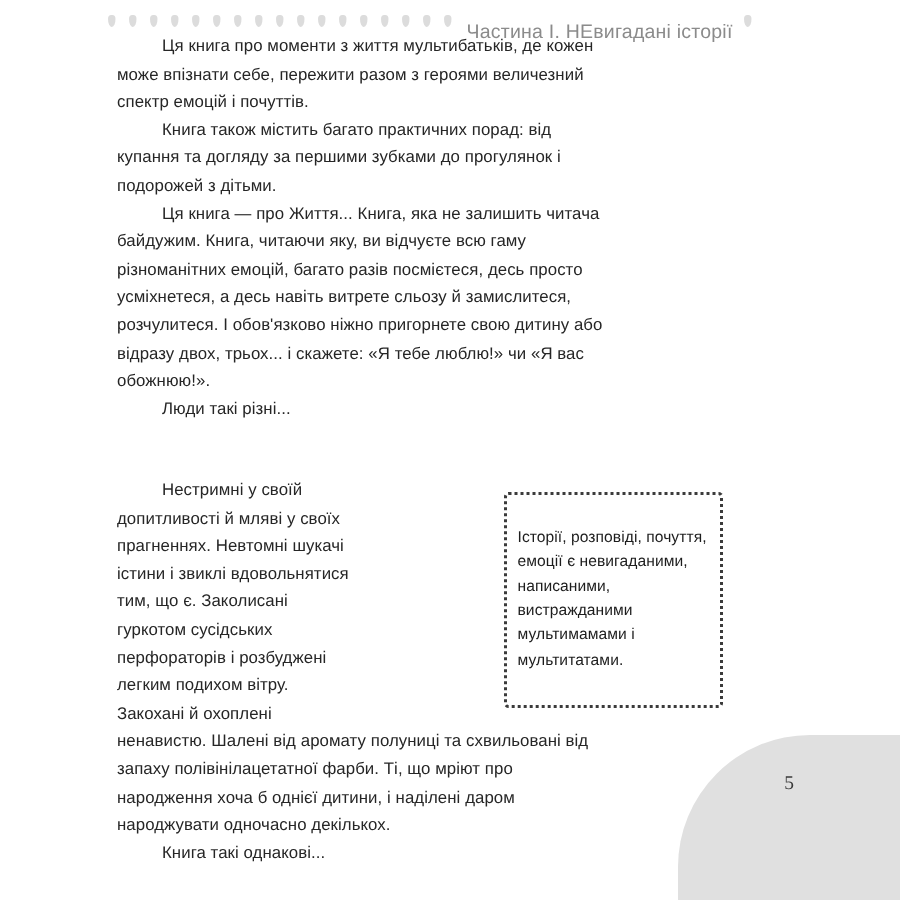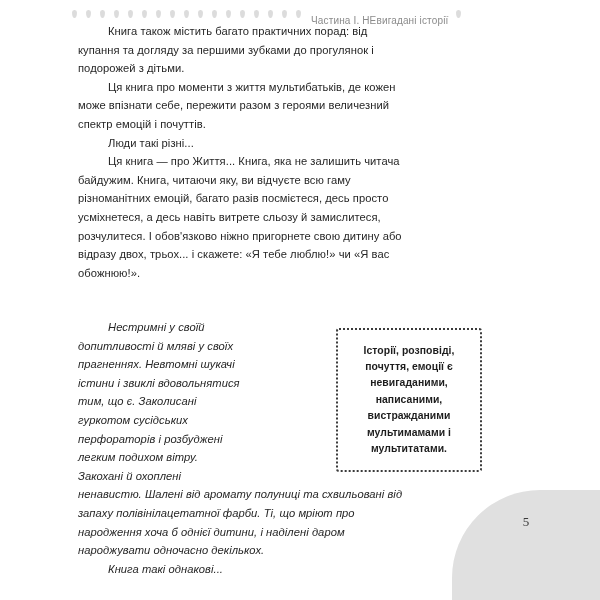--- a/index.html
+++ b/index.html
@@ -40,21 +40,21 @@
     background: #dcdcdc;
     border-radius: 60% 60% 55% 55% / 85% 85% 40% 40%;
     transform: rotate(180deg);
     flex: 0 0 auto;
   }
   .drop.alt {
     border-radius: 55% 55% 60% 60% / 40% 40% 85% 85%;
     transform: rotate(0deg);
   }
   #header-title {
-    font-size: 10px;
+    font-size: 13px;
     color: #8b8b8b;
     letter-spacing: 0.15px;
     white-space: nowrap;
     margin: 12px 8px 0 10px;
     flex: 0 0 auto;
   }
   #header-tail {
     display: flex;
     align-items: center;
     gap: 9px;
@@ -76,21 +76,20 @@
     color: #262626;
     letter-spacing: 0.05px;
   }
 
   
   #text-column-lower {
     position: absolute;
     top: 318px;
     left: 78px;
     width: 330px;
-    font-style: italic;
   }
   #float-spacer {
     float: right;
     width: 168px;
     height: 150px;
     shape-outside: inset(0);
   }
 
   
   #callout {
@@ -103,22 +102,22 @@
     border: 2px dotted #3b3b3b;
     border-radius: 3px;
     display: flex;
     align-items: center;
     justify-content: center;
     background: #ffffff;
   }
   #callout-text {
     font-size: 10.4px;
     line-height: 16.4px;
-    font-weight: bold;
-    text-align: center;
+    font-weight: normal;
+    text-align: left;
     color: #1d1d1d;
     padding: 0 7px;
     letter-spacing: 0.05px;
   }
 
   
   #page-corner {
     position: absolute;
     right: 0;
     bottom: 0;
@@ -168,24 +167,24 @@
       <span class="drop alt"></span>
       <span class="drop"></span>
     </div>
     <div id="header-title">Частина I. НЕвигадані історії</div>
     <div id="header-tail">
       <span class="drop alt"></span>
     </div>
   </div>
 
   <div id="text-column">
+    <p class="para">Ця книга про моменти з життя мультибатьків, де кожен може впізнати себе, пережити разом з героями величезний спектр емоцій і почуттів.</p>
     <p class="para">Книга також містить багато практичних порад: від купання та догляду за першими зубками до прогулянок і подорожей з дітьми.</p>
-    <p class="para">Ця книга про моменти з життя мультибатьків, де кожен може впізнати себе, пережити разом з героями величезний спектр емоцій і почуттів.</p>
+    <p class="para">Ця книга — про Життя... Книга, яка не залишить читача байдужим. Книга, читаючи яку, ви відчуєте всю гаму різноманітних емоцій, багато разів посмієтеся, десь просто усміхнетеся, а десь навіть витрете сльозу й замислитеся, розчулитеся. І обов'язково ніжно пригорнете свою дитину або відразу двох, трьох... і скажете: «Я тебе люблю!» чи «Я вас обожнюю!».</p>
     <p class="para">Люди такі різні...</p>
-    <p class="para">Ця книга — про Життя... Книга, яка не залишить читача байдужим. Книга, читаючи яку, ви відчуєте всю гаму різноманітних емоцій, багато разів посмієтеся, десь просто усміхнетеся, а десь навіть витрете сльозу й замислитеся, розчулитеся. І обов'язково ніжно пригорнете свою дитину або відразу двох, трьох... і скажете: «Я тебе люблю!» чи «Я вас обожнюю!».</p>
   </div>
 
   <div id="text-column-lower">
     <div id="float-spacer"></div>
     <p class="para">Нестримні у своїй допитливості й мляві у своїх прагненнях. Невтомні шукачі істини і звиклі вдовольнятися тим, що є. Заколисані гуркотом сусідських перфораторів і розбуджені легким подихом вітру. Закохані й охоплені ненавистю. Шалені від аромату полуниці та схвильовані від запаху полівінілацетатної фарби. Ті, що мріют про народження хоча б однієї дитини, і наділені даром народжувати одночасно декількох.</p>
     <p class="para">Книга такі однакові...</p>
   </div>
 
   <div id="callout">
     <div id="callout-text">Історії, розповіді, почуття, емоції є невигаданими, написаними, вистражданими мультимамами і мультитатами.</div>

